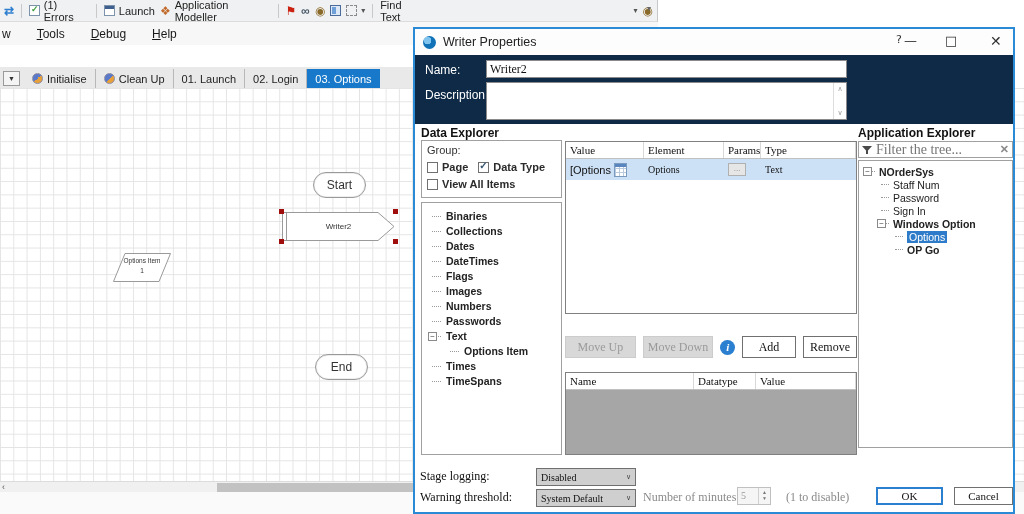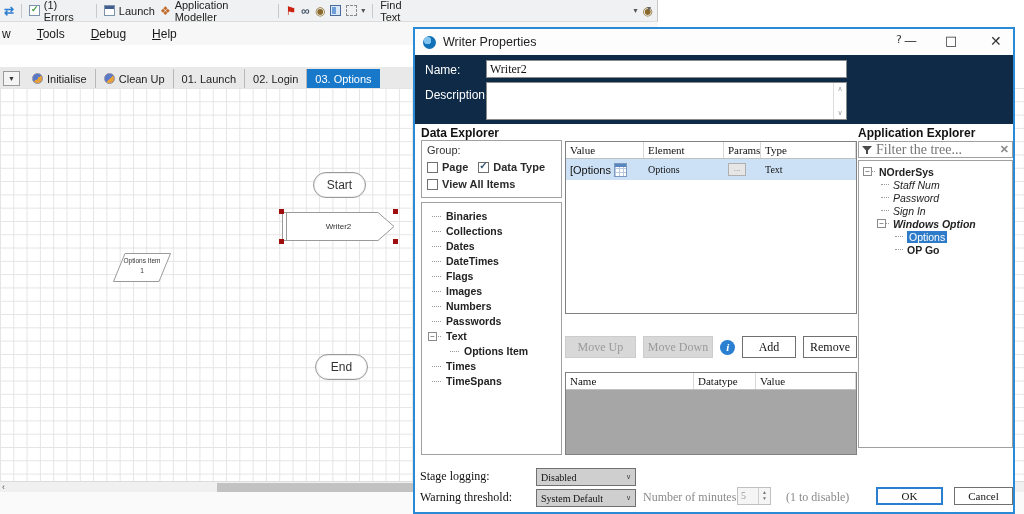--- a/index.html
+++ b/index.html
@@ -148,21 +148,21 @@
     display:flex; align-items:center; justify-content:center; }
 
   
   .filter-box { position:absolute; border:1px solid #a0a0a0; background:#fff; height:17px;
     display:flex; align-items:center; padding:0 3px; gap:4px; }
   .filter-box input { flex:1; border:none; outline:none; font-family:"Liberation Serif",serif;
     font-size:14px; color:#555; min-width:0; background:transparent; }
   .filter-x { color:#8a8a8a; font-weight:bold; font-size:11px; }
   .ae-tree { font-size:10.5px; color:#222; padding:5px 0 0 6px; line-height:12px; }
   .ae-item { position:relative; white-space:nowrap; padding-left:14px; margin-bottom:1px; }
-  .ae-item.lvl1 { margin-left:14px;font-style:italic; } .ae-item.lvl2 { margin-left:28px; }
+  .ae-item.lvl1 { margin-left:14px; } .ae-item.lvl2 { margin-left:28px; }
   .ae-item::before { content:""; position:absolute; left:2px; top:5px; width:8px; height:1px; border-top:1px dotted #9a9a9a; }
   .ae-item .minus-box { top:1px; }
   .ae-bold { font-weight:bold; }
   .ae-sel { background:#2e7cc9; color:#fff; padding:0 2px; }
 
   
   .foot-row { position:absolute; left:0; width:100%; height:20px; font-family:"Liberation Serif",serif;
     font-size:12px; color:#111; }
   .foot-row .flabel { position:absolute; left:5px; top:3px; }
   .dd { position:absolute; left:121px; width:100px; height:18px; background:#cfcfcf; border:1px solid #707070;

